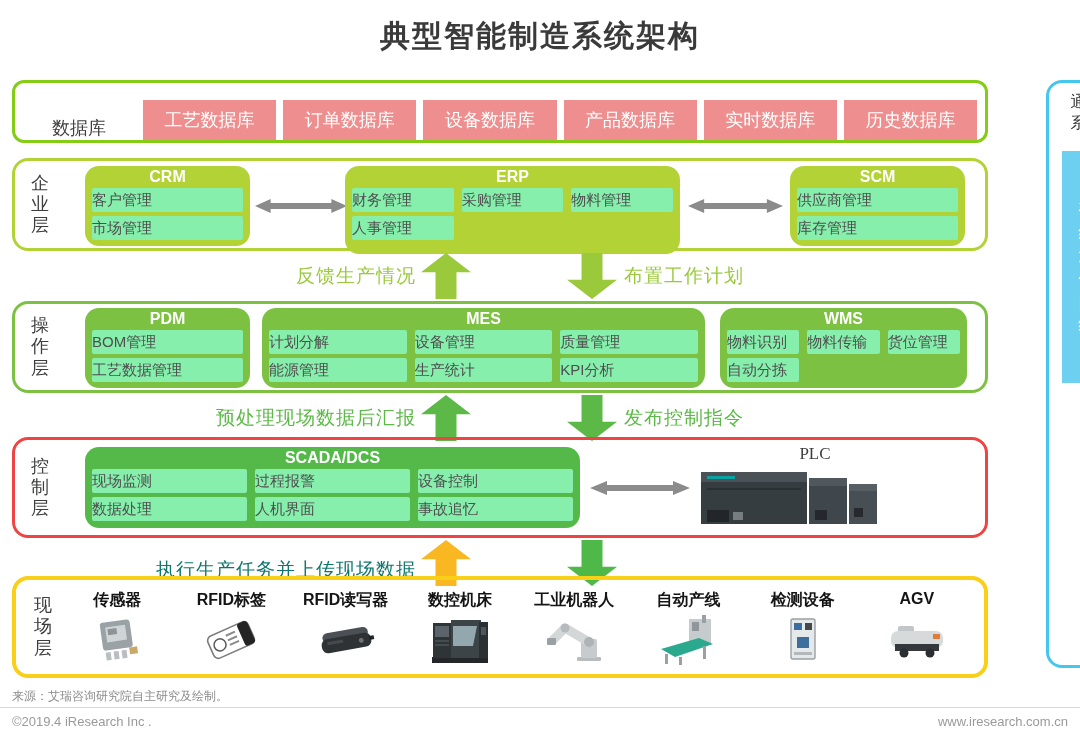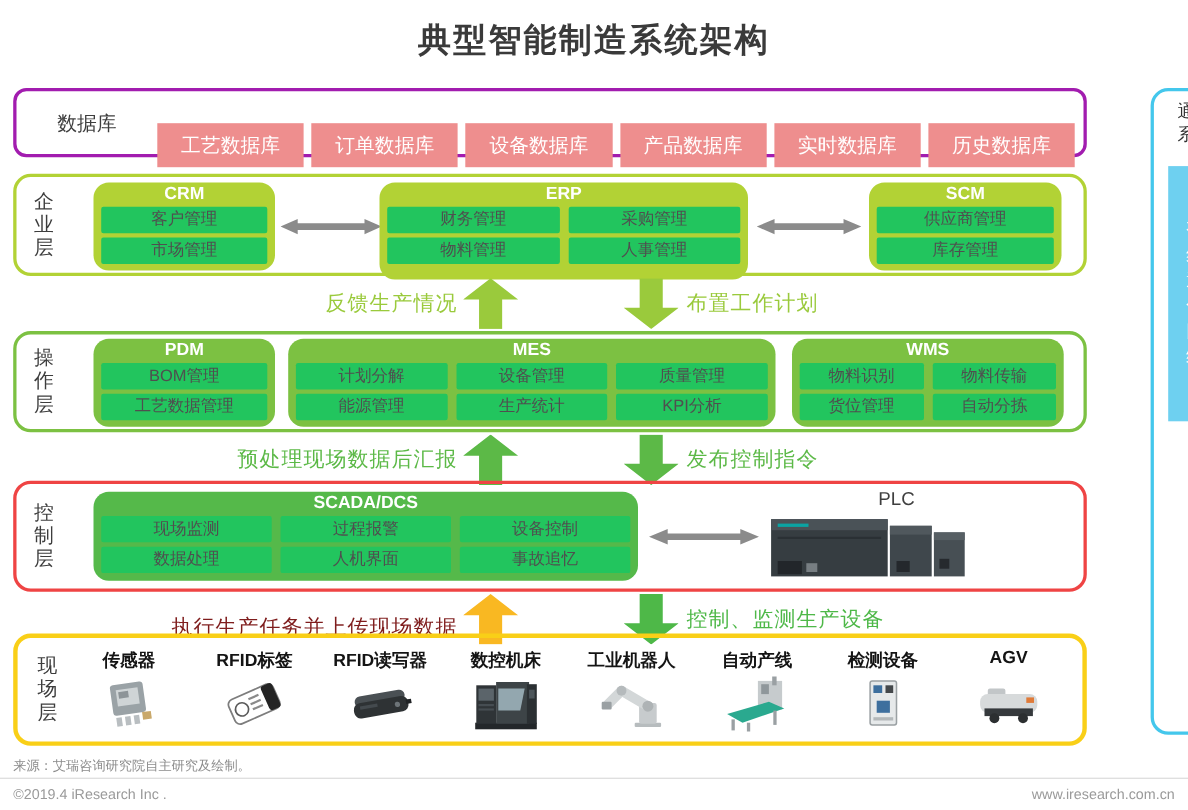--- a/index.html
+++ b/index.html
@@ -2,65 +2,65 @@
 <html><head>
 <meta charset="utf-8">
 <style>
   html,body{margin:0;padding:0;background:#fff;}
   .page{position:relative;width:1080px;height:736px;background:#fff;overflow:hidden;
         font-family:"Liberation Sans","DejaVu Sans",sans-serif;}
   .title{position:absolute;top:16px;left:0;width:100%;text-align:center;
          font-size:30px;font-weight:bold;color:#3a3a3a;letter-spacing:2px;}
   
   .db-band{position:absolute;left:12px;top:80px;width:976px;height:63px;box-sizing:border-box;
-           border:3px solid #a21caf;border-radius:12px;display:flex;align-items:center;}
+           border:3px solid #84cc16;border-radius:12px;display:flex;align-items:flex-end;}
   .db-label{width:128px;text-align:center;font-size:18px;color:#3d3d3d;}
   .db-items{flex:1;display:flex;gap:7px;margin-right:8px;margin-top:41px;}
   .db-item{flex:1;height:40px;line-height:40px;background:#ee8e8e;color:#fff;
            text-align:center;font-size:18px;}
   
   .band{position:absolute;left:12px;width:976px;box-sizing:border-box;border-radius:16px;}
   .vlabel{position:absolute;left:16px;top:0;height:100%;width:22px;display:flex;
           align-items:center;font-size:18px;color:#3d3d3d;line-height:1.18;}
   .band-ent{top:158px;height:93px;border:3px solid #b2d235;}
   .band-op {top:301px;height:92px;border:3px solid #7cc142;}
   .band-ctl{top:437px;height:101px;border:3px solid #ef4444;}
   .band-fld{top:576px;height:102px;border:4px solid #f9cf17;display:flex;
             padding:6px 10px 2px 44px;}
   
   .block{position:absolute;border-radius:14px;box-sizing:border-box;}
   .bg-ent{background:#b2d235;} .bg-op{background:#7cc142;} .bg-ctl{background:#55b94a;}
   .bheader{color:#fff;text-align:center;font-size:16px;font-weight:600;height:21px;line-height:21px;}
   .cells{display:grid;gap:4px 8px;padding:1px 7px 0 7px;}
-  .cols1{grid-template-columns:1fr;} .cols2{grid-template-columns:1fr 1fr;}
+  .cols1{grid-template-columns:1fr;} .cols2{grid-template-columns:1fr 1fr 1fr;}
   .cols3{grid-template-columns:1fr 1fr 1fr;}
-  .cell{background:#22c55e;border-radius:2px;height:24px;line-height:24px;text-align:center;
+  .cell{background:#86efac;border-radius:2px;height:24px;line-height:24px;text-align:left;
         font-size:15px;color:#4f4f4f;white-space:nowrap;overflow:hidden;}
   
   .harrow{position:absolute;height:16px;}
   .harrow svg{width:100%;height:100%;display:block;}
   
   .flowrow{position:absolute;left:0;width:1080px;height:48px;}
   .fr1{top:252px;} .fr2{top:394px;} .fr3{top:539px;}
   .fgrp-l{position:absolute;left:0;top:0;width:471px;height:100%;display:flex;
           justify-content:flex-end;align-items:center;}
   .fgrp-r{position:absolute;left:567px;top:0;height:100%;display:flex;align-items:center;}
   .flabel{font-size:19px;font-weight:normal;letter-spacing:1px;white-space:nowrap;}
   .arrow-up,.arrow-down{width:50px;height:46px;}
   .arrow-up{clip-path:polygon(50% 0,100% 42%,71% 42%,71% 100%,29% 100%,29% 42%,0 42%);}
   .arrow-down{clip-path:polygon(50% 100%,100% 58%,71% 58%,71% 0,29% 0,0 58%,29% 58%);
               clip-path:polygon(50% 100%,0 58%,29% 58%,29% 0,71% 0,71% 58%,100% 58%);}
   .c-lg{color:#9aca3c;} .a-lg{background:#9aca3c;}
   .c-g {color:#5cb947;} .a-g {background:#5cb947;}
-  .c-y {color:#7f1d1d;margin-top:14px;} .a-y {background:#f9b822;}
+  .c-y {color:#0f766e;margin-top:14px;} .a-y {background:#f9b822;}
   .c-g2{color:#4eb848;} .a-g2{background:#4eb848;}
   .fgrp-l .flabel{margin-right:5px;} .fgrp-r .flabel{margin-left:7px;}
   
   .plc-label{position:absolute;left:740px;top:4px;width:120px;text-align:center;
-             font-size:17px;color:#3f3f3f;}
+             font-size:17px;color:#3f3f3f;font-family:Liberation Serif, serif;}
   .plc-img{position:absolute;left:680px;top:22px;width:185px;height:72px;}
   
   .fld-item{flex:1;display:flex;flex-direction:column;align-items:center;min-width:0;}
   .fld-label{font-size:16px;font-weight:600;color:#141414;white-space:nowrap;margin:4px 0 2px 0;}
   .fld-icon{width:62px;height:54px;}
   .band-fld .vlabel{left:18px;}
   
   .comm{position:absolute;left:1046px;top:80px;width:81px;height:588px;box-sizing:border-box;
         border:3px solid #44c7ec;border-radius:16px;}
   .comm-title{width:42px;margin:9px auto 0 auto;text-align:center;font-size:16px;
@@ -222,21 +222,20 @@
     </div>
   </div>
 
   <div class="flowrow fr3">
     <div class="fgrp-l">
       <span class="flabel c-y">执行生产任务并上传现场数据</span>
       <div class="arrow-up a-y"></div>
     </div>
     <div class="fgrp-r">
       <div class="arrow-down a-g2"></div>
-      <span class="flabel c-g2">控制、监测生产设备</span>
     </div>
   </div>
 
   <div class="band band-fld">
     <div class="vlabel">现场层</div>
     <div class="fld-item">
       <span class="fld-label">传感器</span>
       <svg class="fld-icon" viewBox="0 0 62 54">
         <g transform="rotate(-8 31 27)">
           <rect x="16" y="8" width="30" height="28" rx="3" fill="#9aa2a6"></rect>

